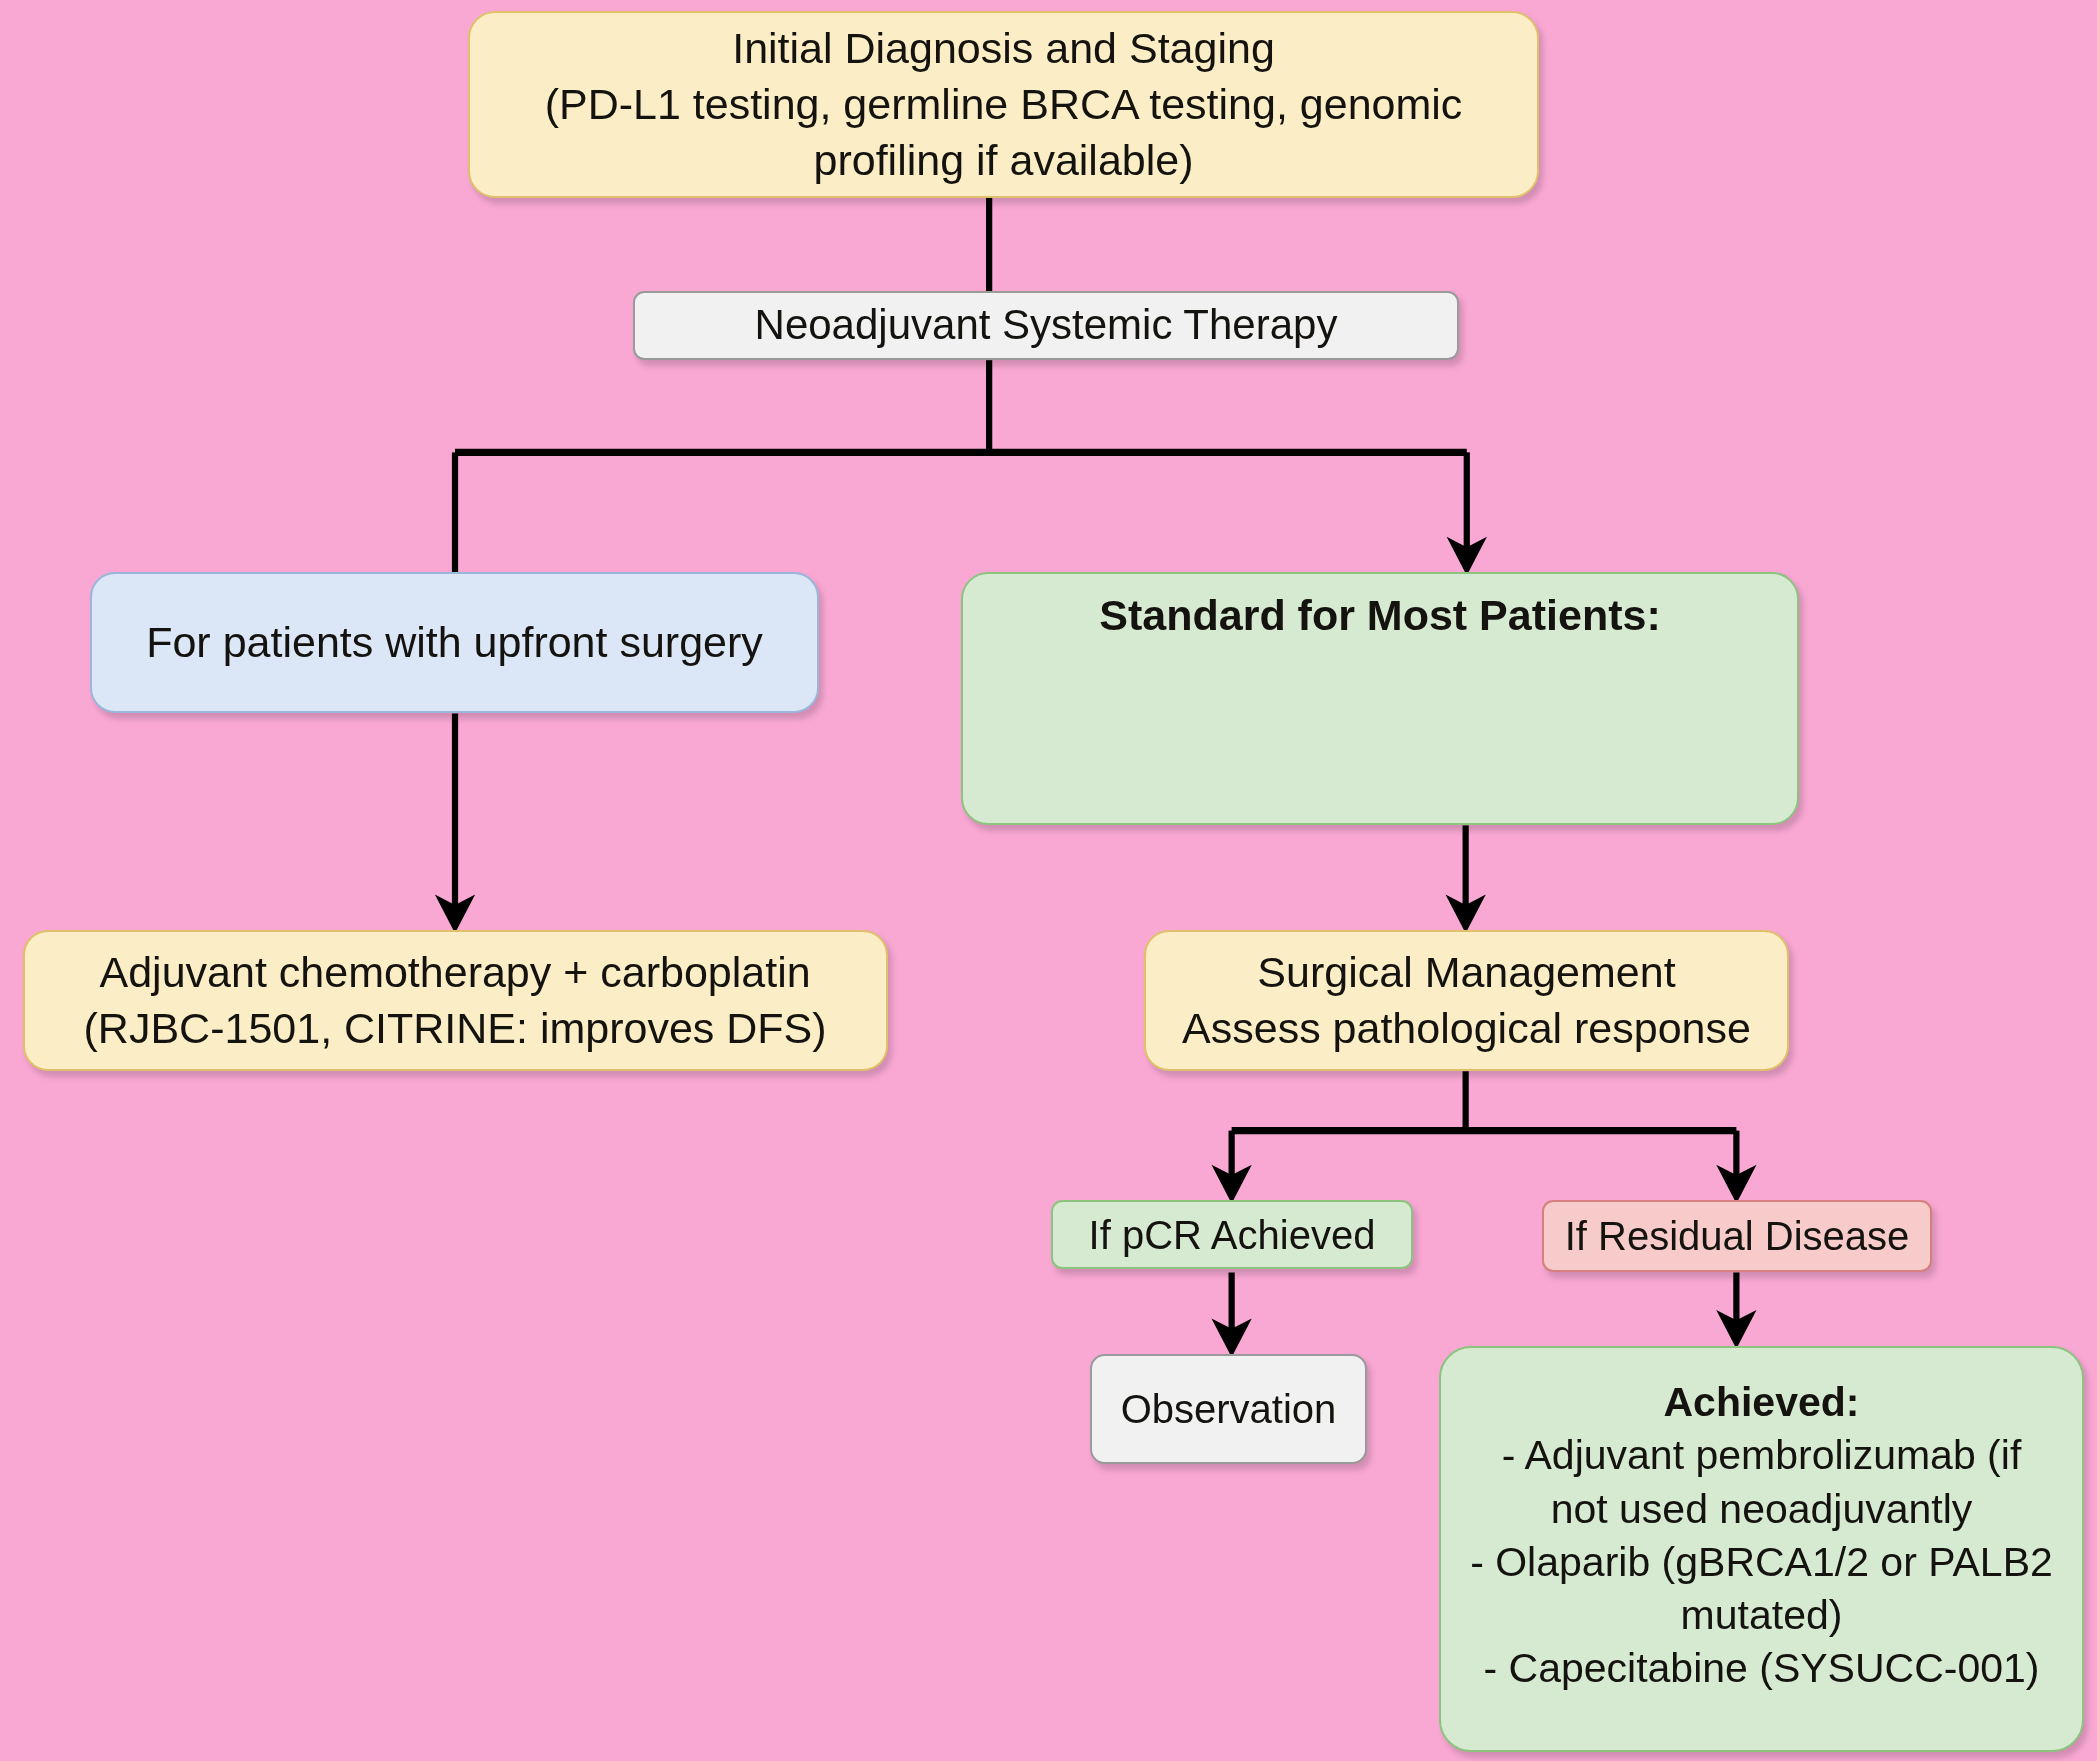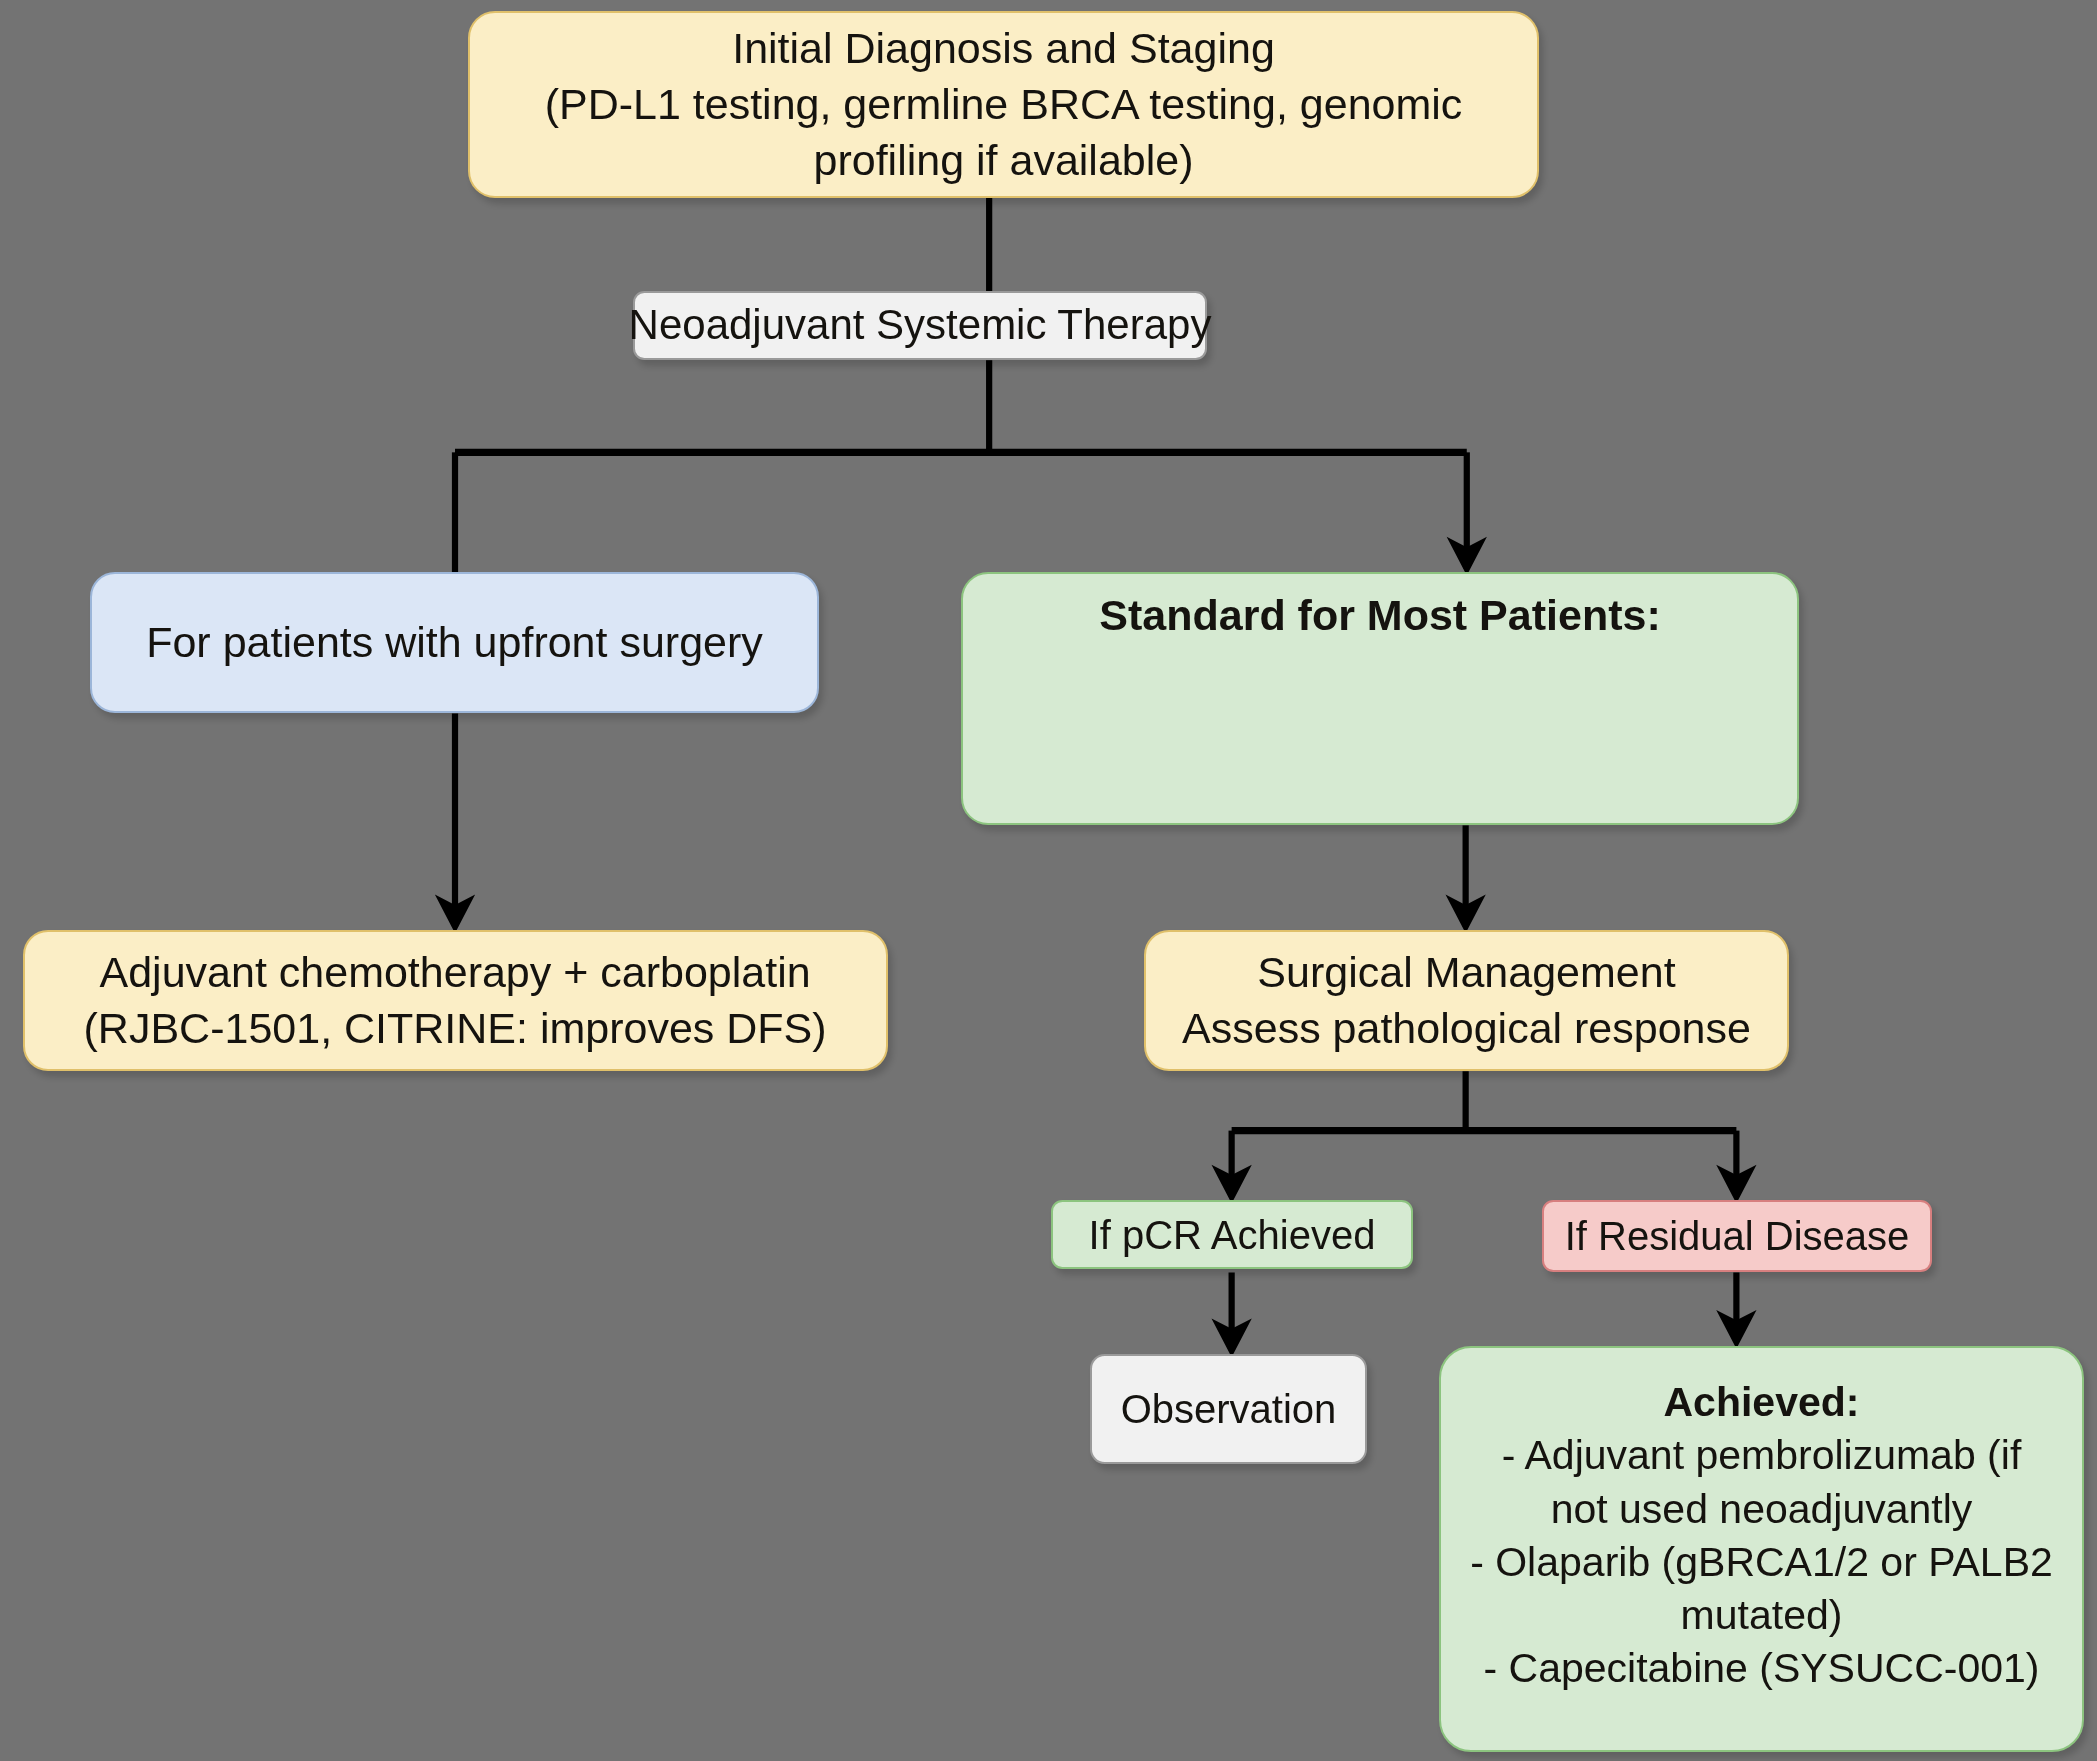--- a/index.html
+++ b/index.html
@@ -7,21 +7,21 @@
     padding: 0;
     background: #ffffff;
   }
   body {
     font-family: "Liberation Sans", sans-serif;
   }
   #canvas {
     position: relative;
     width: 2097px;
     height: 1761px;
-    background: #737373;
+    background: #f9a8d4;
     overflow: hidden;
   }
   svg.edges {
     position: absolute;
     left: 0;
     top: 0;
     width: 2097px;
     height: 1761px;
     pointer-events: none;
   }
@@ -49,21 +49,21 @@
 
   .bold { font-weight: bold; }
 
   
   #n-initial {
     left: 468px; top: 11.3px; width: 1071px; height: 187px;
     border-width: 2.8px; border-radius: 27px;
     font-size: 43px;
   }
   #n-neoadj {
-    left: 633px; top: 291px; width: 574px; height: 69px;
+    left: 633px; top: 291px; width: 826px; height: 69px;
     border-width: 2.3px; border-radius: 11.3px;
     font-size: 42px;
   }
   #n-upfront {
     left: 90px; top: 572px; width: 729px; height: 141px;
     border-width: 2.8px; border-radius: 25px;
     font-size: 43px;
   }
   #n-standard {
     left: 961px; top: 572px; width: 838px; height: 253px;

